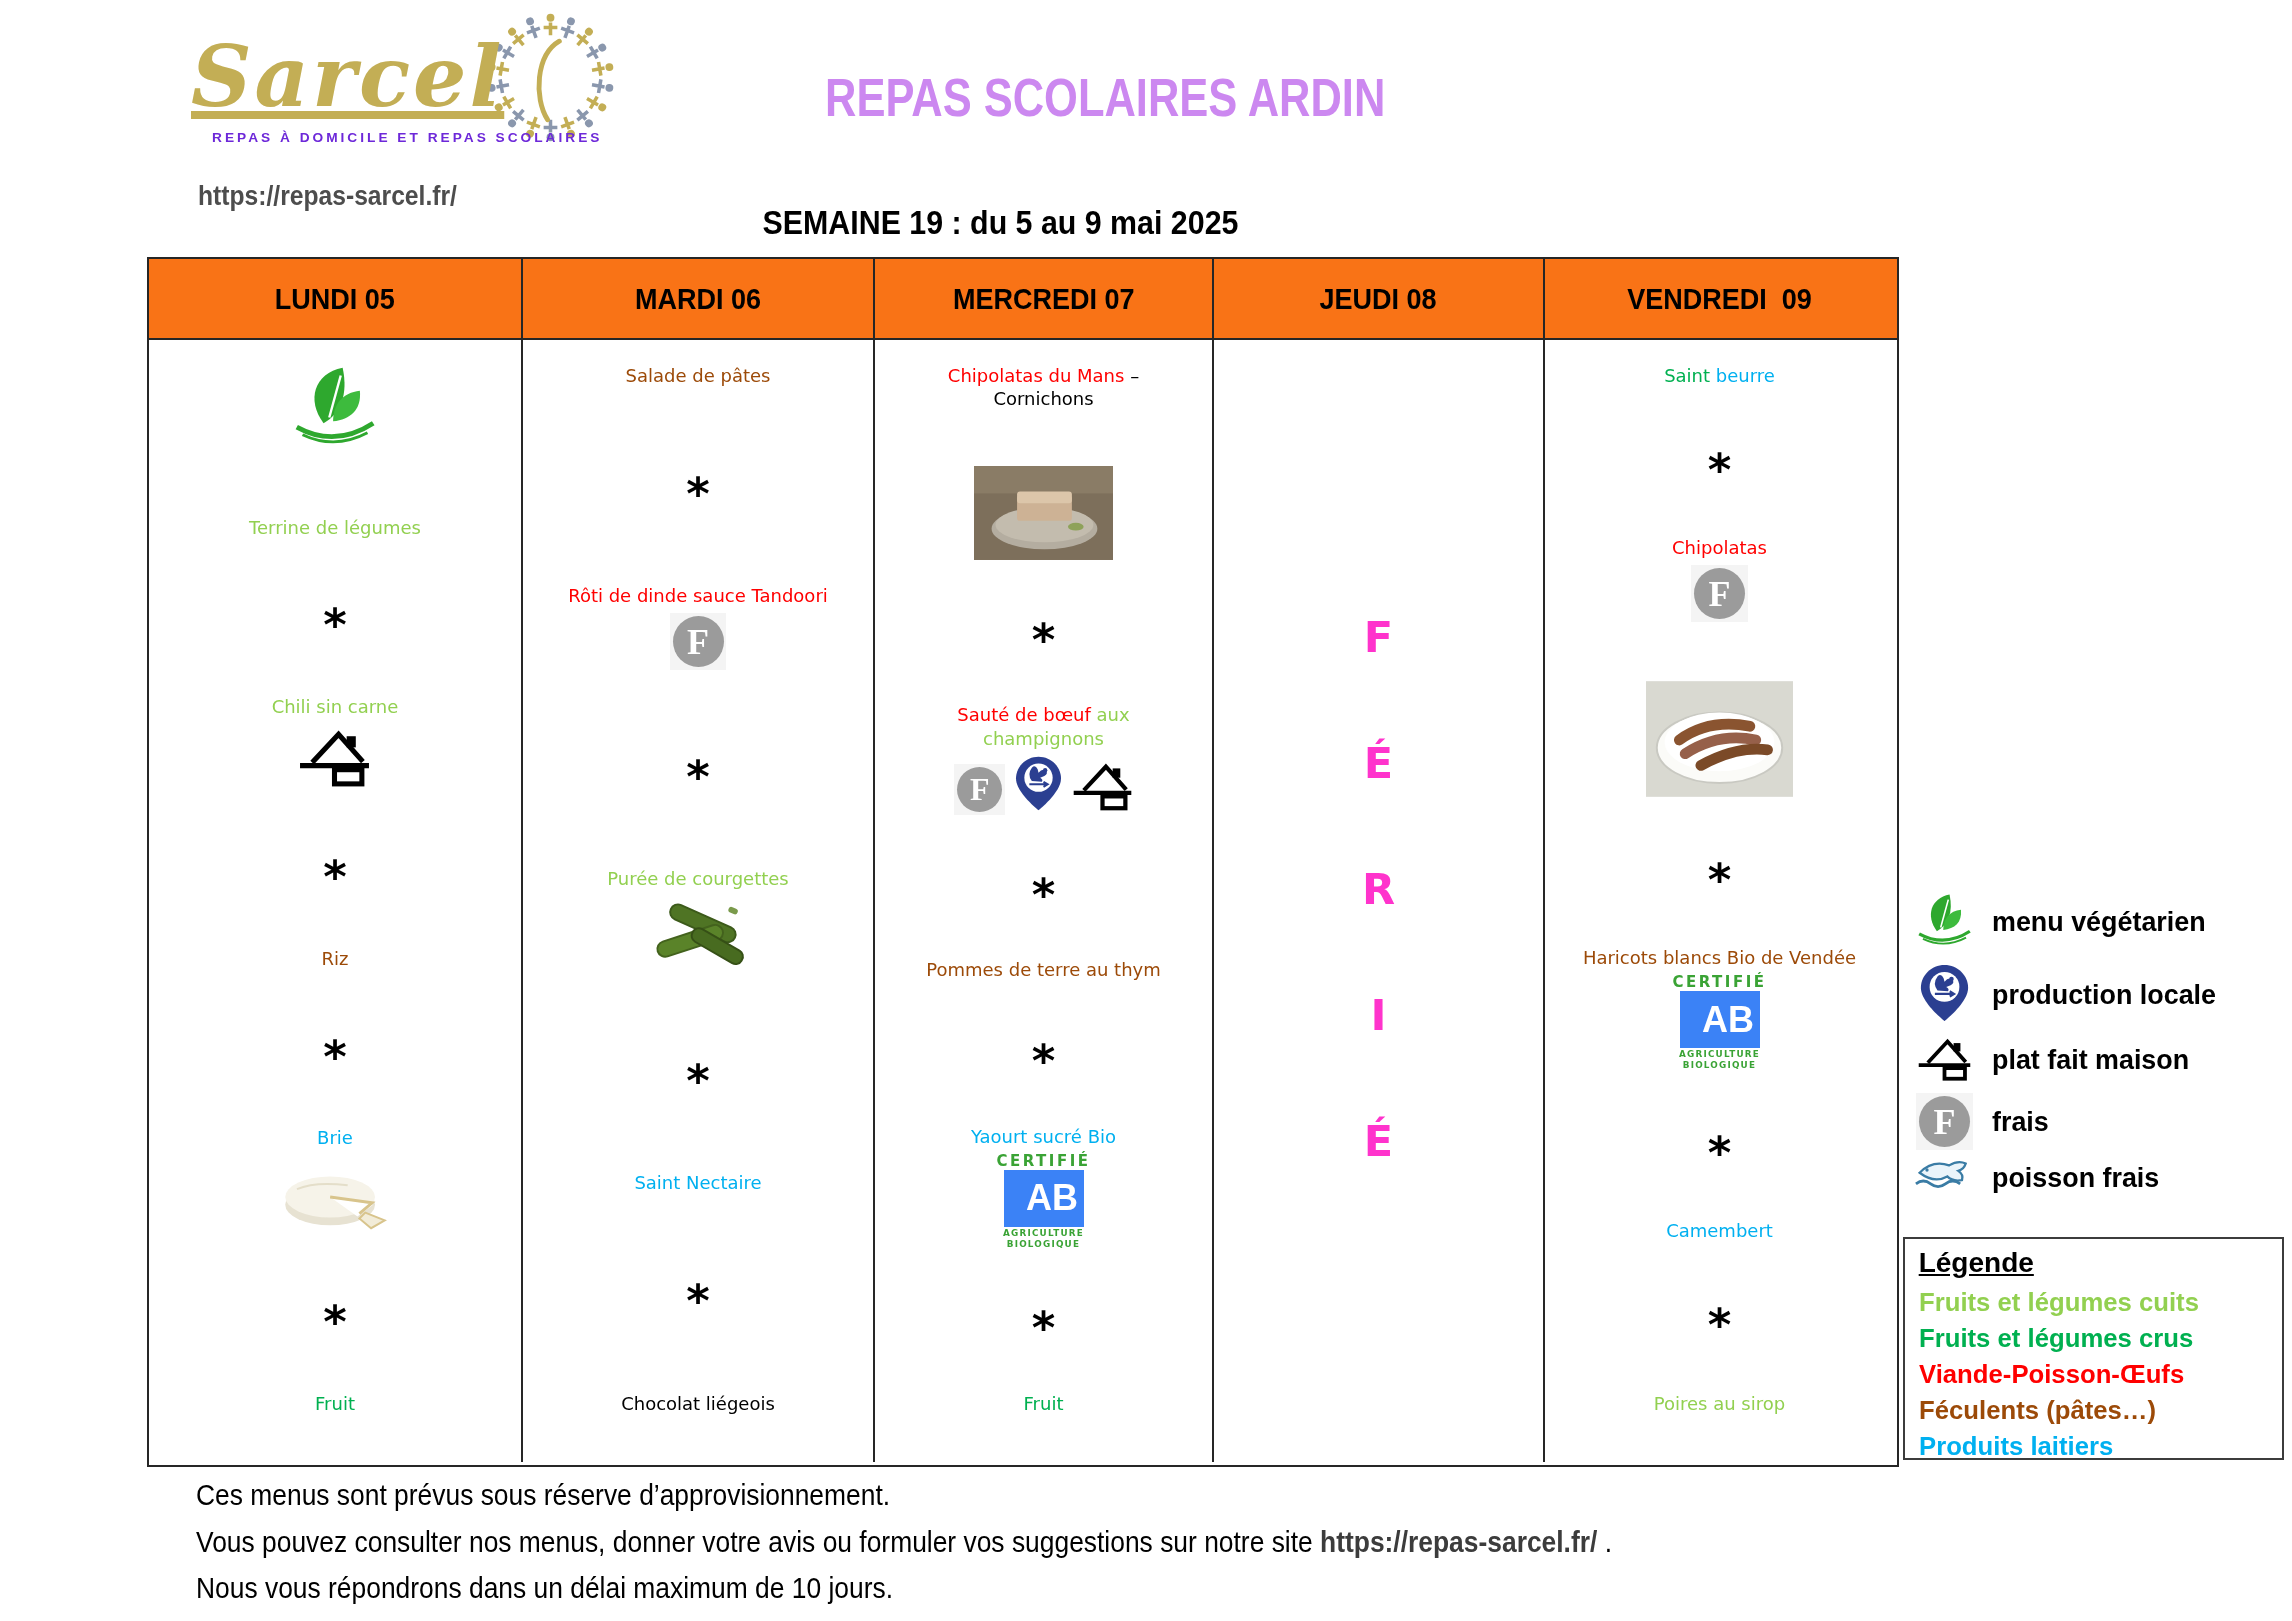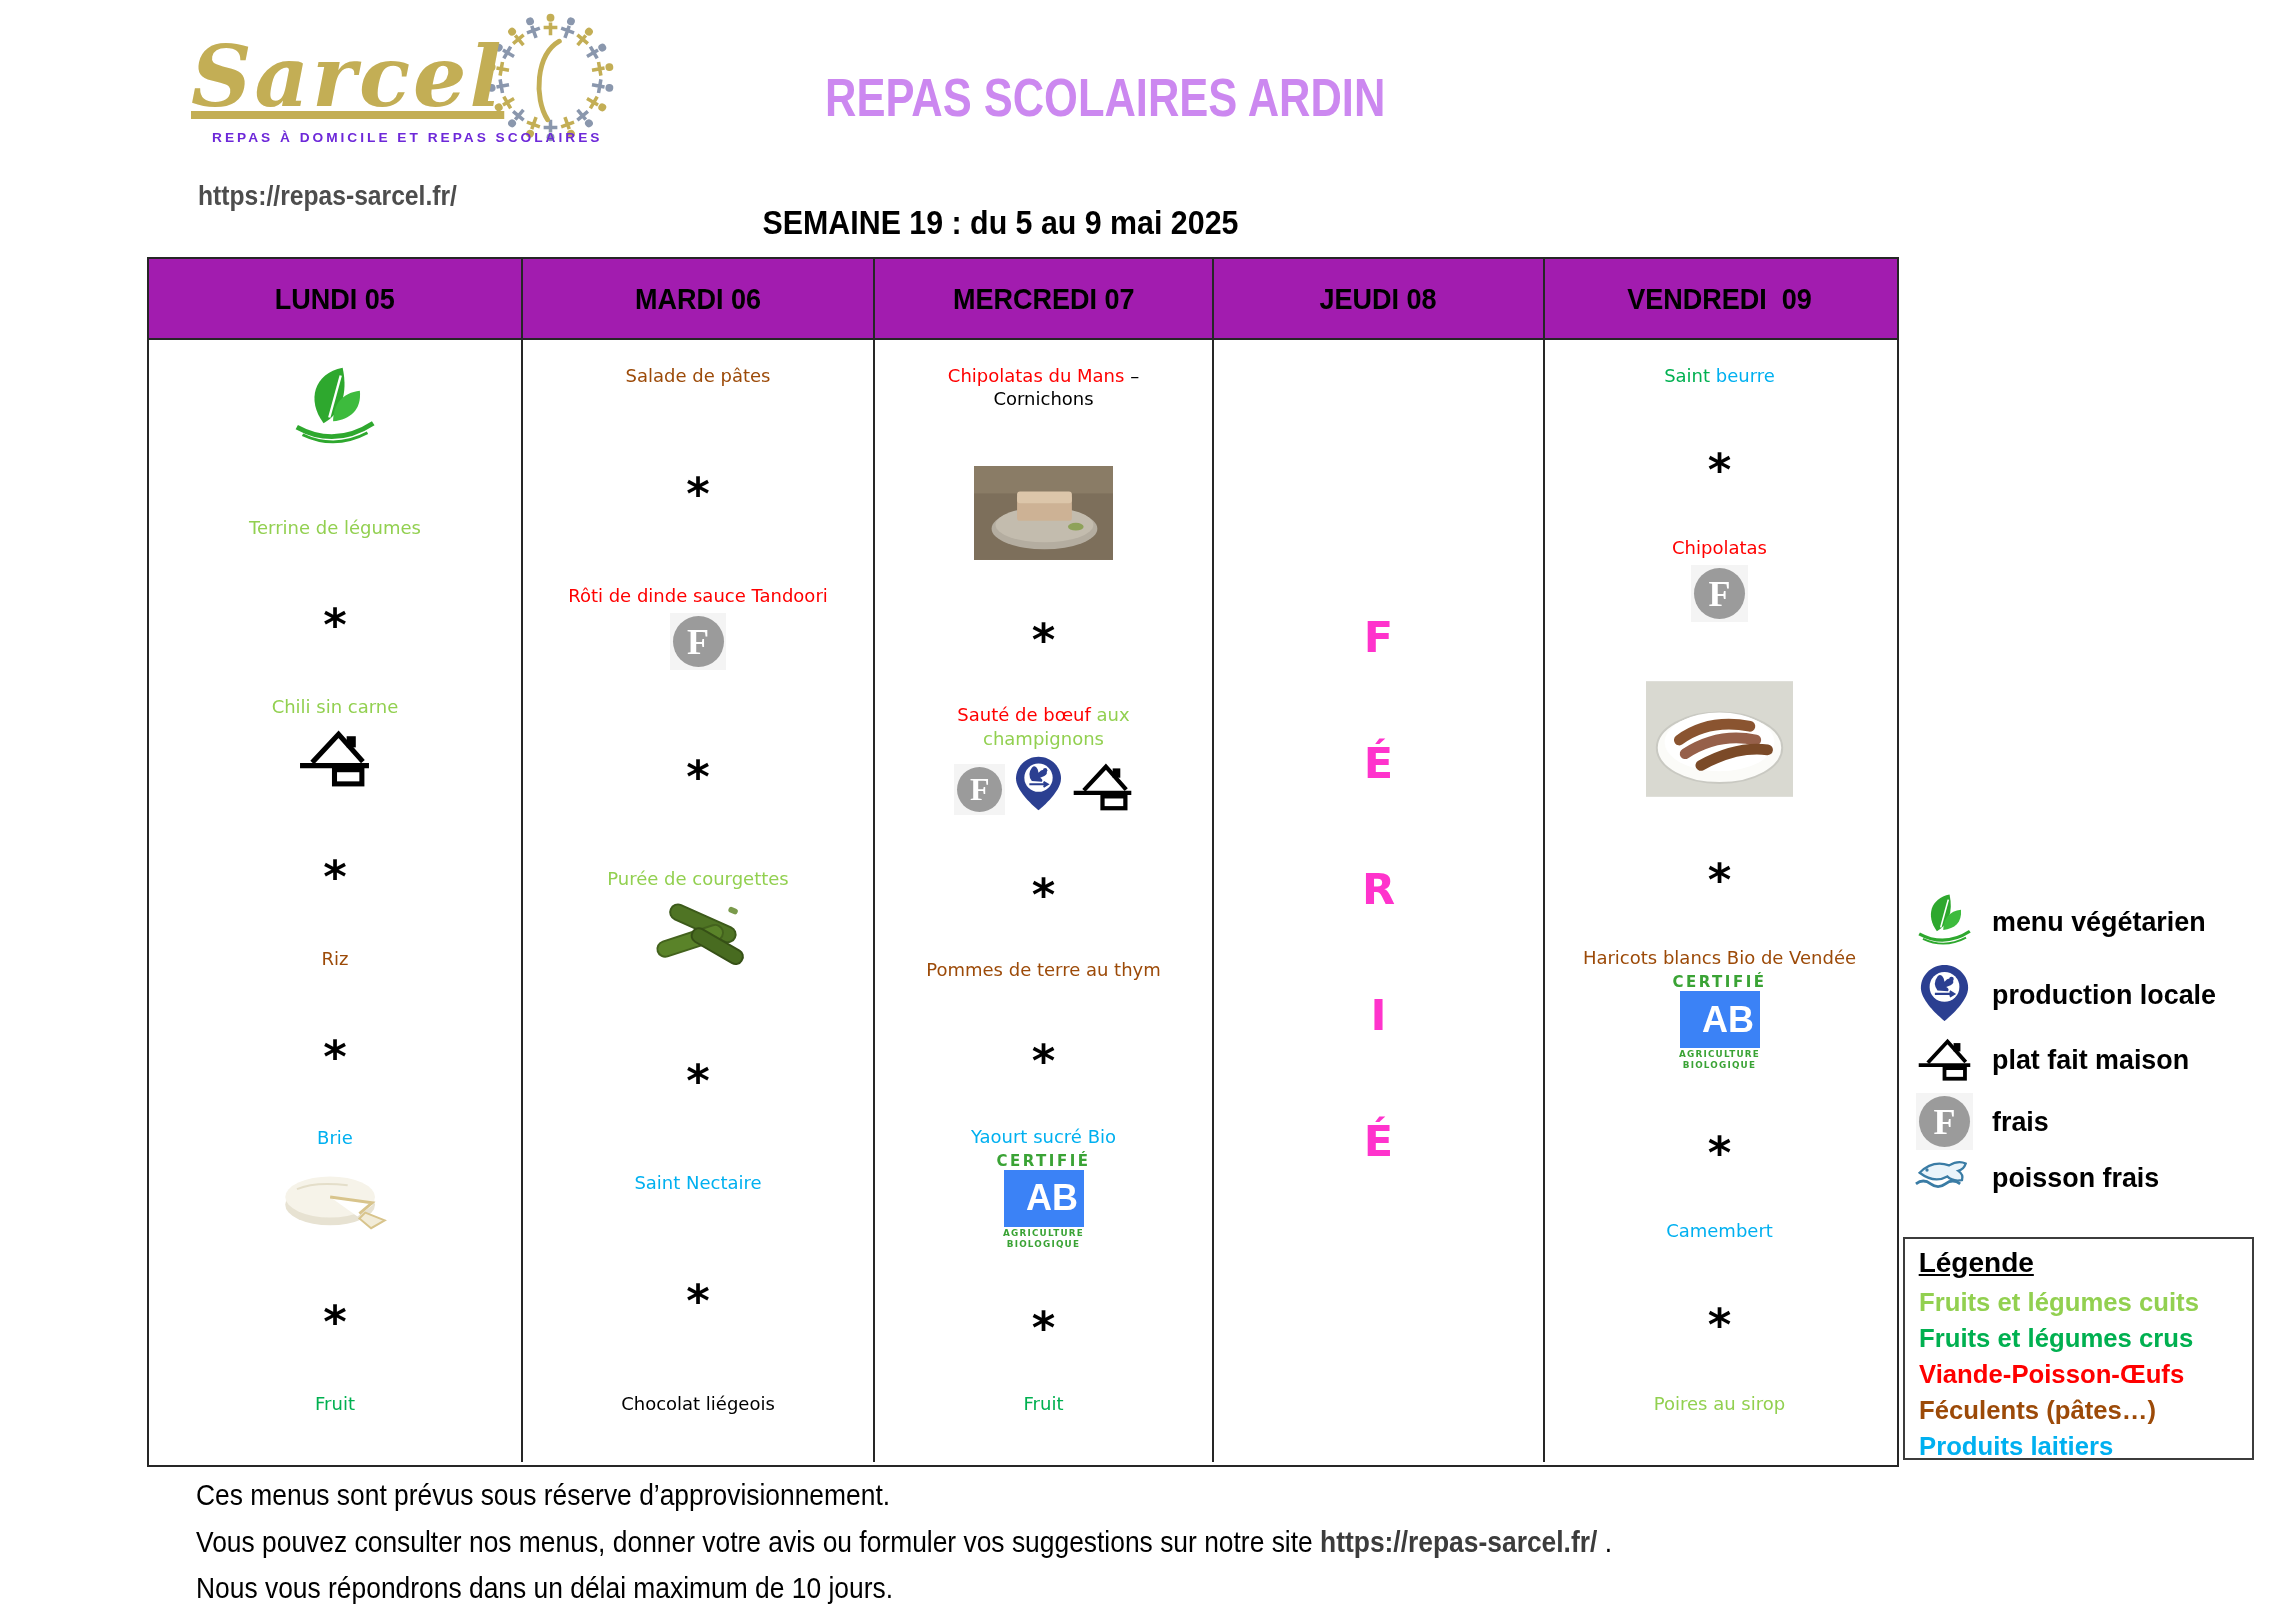--- a/index.html
+++ b/index.html
@@ -21,21 +21,21 @@
               font-weight:800;font-family:"Liberation Sans",sans-serif;transform:scaleX(.82);
               transform-origin:center;white-space:nowrap;}
   .week-title{position:absolute;left:726px;top:204px;width:549px;text-align:center;font-size:33px;
               font-weight:800;color:#000;font-family:"Liberation Sans",sans-serif;transform:scaleX(.92);
               transform-origin:center;white-space:nowrap;}
 
   
   .menu-table{position:absolute;left:147px;top:257px;width:1752px;height:1210px;
               border:2.9px solid #262626;box-sizing:border-box;background:#fff;}
   .t-head{display:grid;grid-template-columns:374px 352px 339px 331px 349px;height:81px;
-          background:#a21caf;border-bottom:2.9px solid #262626;box-sizing:border-box;}
+          background:#f97316;border-bottom:2.9px solid #262626;box-sizing:border-box;}
   .t-body{display:grid;grid-template-columns:374px 352px 339px 331px 349px;height:calc(100% - 84px);}
   .head-cell{display:flex;align-items:center;justify-content:center;border-right:2px solid #262626;}
   .head-cell:last-child{border-right:none;}
   .head-cell span{font-size:30px;font-weight:800;font-family:"Liberation Sans",sans-serif;
                   transform:scaleX(.9);white-space:pre;}
   .body-cell{border-right:2px solid #262626;display:flex;flex-direction:column;align-items:center;
              justify-content:space-between;padding:23.5px 9.8px 47px;box-sizing:border-box;}
   .body-cell:last-child{border-right:none;}
   .ferie-col{justify-content:center;gap:83px;}
   .ferie-letter{font-size:43px;font-weight:800;line-height:1;}
@@ -56,21 +56,21 @@
           font-weight:800;font-family:Liberation Sans, sans-serif;padding-left:17px;}
   .ab-bot{font-size:8.8px;letter-spacing:1.2px;color:#3aa335;font-weight:bold;margin-top:2px;}
 
   
   .legend-side{position:absolute;left:1909px;top:884px;width:382px;display:flex;flex-direction:column;}
   .legend-row{display:flex;align-items:center;gap:11.8px;}
   .legend-icon{display:flex;align-items:center;justify-content:center;width:71px;flex:0 0 71px;}
   .legend-label{font-size:28px;font-weight:bold;color:#000;font-family:"Liberation Sans",sans-serif;
                 transform:scaleX(.96);transform-origin:left center;white-space:nowrap;}
 
-  .legende-box{position:absolute;left:1903px;top:1237px;width:351px;height:223px;border:2.9px solid #3c3c3c;
+  .legende-box{position:absolute;left:1903px;top:1237px;width:381px;height:223px;border:2.9px solid #3c3c3c;
                box-sizing:border-box;padding:7.8px 13.7px;font-family:"Liberation Sans",sans-serif;background:#fff;}
   .legende-title{font-size:28px;font-weight:800;text-decoration:underline;margin-bottom:4.9px;}
   .legende-entry{font-size:26.5px;font-weight:bold;line-height:1.36;transform:scaleX(.97);
                  transform-origin:left center;white-space:nowrap;}
 
   
   .footer{position:absolute;left:196px;top:1478px;}
   .footer-line{font-size:30px;color:#000;margin-bottom:12.7px;font-family:"Liberation Sans",sans-serif;
                transform:scaleX(.88);transform-origin:left center;white-space:nowrap;}
   .footer-url{font-weight:bold;color:#3c3c3c;}

